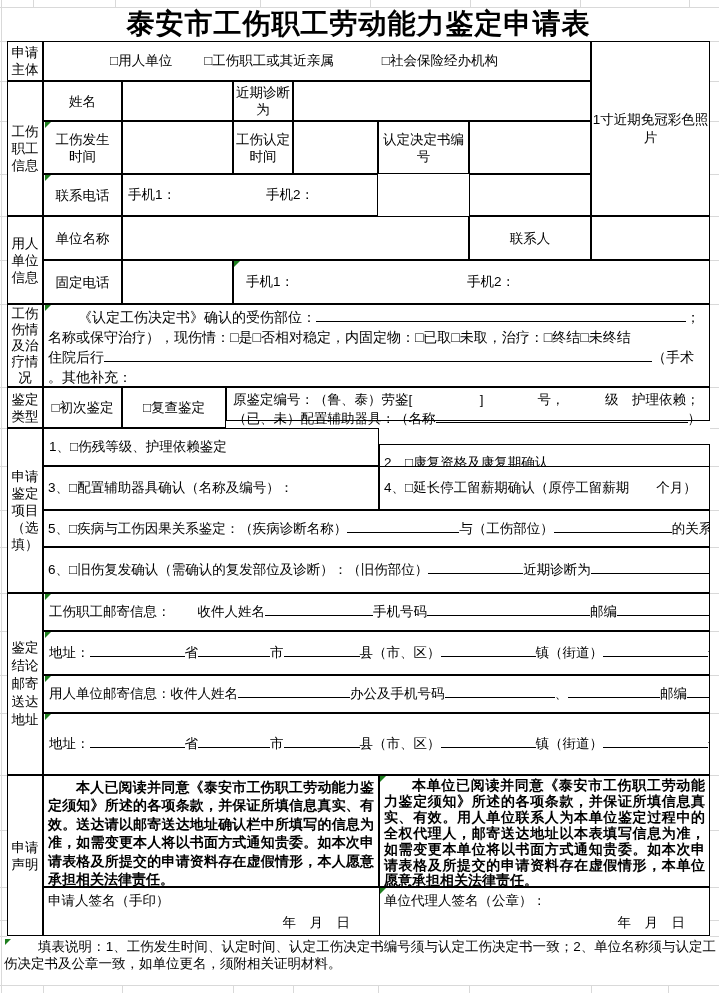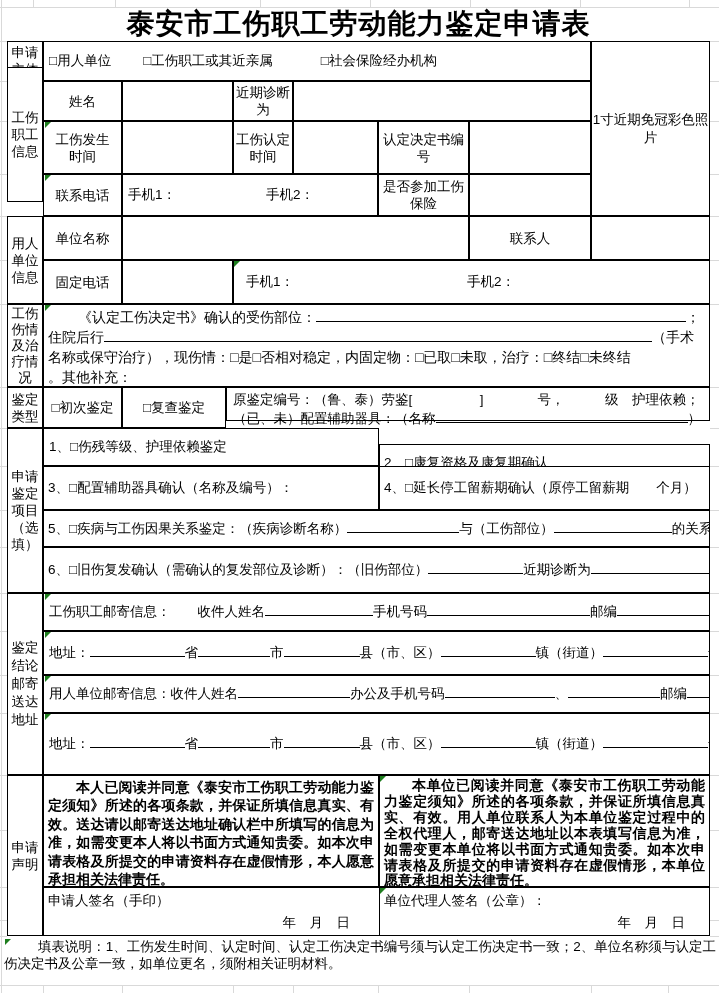--- a/index.html
+++ b/index.html
@@ -89,26 +89,26 @@
       <div class="gl" style="left: 591px; top: 985px; width: 1px; height: 8px;"></div>
       <div class="gl" style="left: 668px; top: 985px; width: 1px; height: 8px;"></div>
       <div class="gl" style="left: 1px; top: 0px; width: 1px; height: 993px;"></div>
     </div>
 
   <div id="title">泰安市工伤职工劳动能力鉴定申请表</div>
 
   <div class="c ctr" style="left:7px;top:41px;width:36px;height:40px">
       <span class="w28">申请主体</span>
     </div>
-  <div class="c row" style="left:43px;top:41px;width:548px;height:40px;line-height:38px"><span style="">□用人单位</span><span style="margin-left:32px">□工伤职工或其近亲属</span><span style="margin-left:48px">□社会保险经办机构</span></div>
+  <div class="c row" style="left:43px;top:41px;width:548px;height:40px;line-height:38px"><span style="margin-left:61px">□用人单位</span><span style="margin-left:32px">□工伤职工或其近亲属</span><span style="margin-left:48px">□社会保险经办机构</span></div>
   <div class="c ctr" style="left:591px;top:41px;width:119px;height:175px">
       <span class="w118">1寸近期免冠彩色照片</span>
     </div>
 
-  <div class="c ctr" style="left:7px;top:67px;width:36px;height:135px">
+  <div class="c ctr" style="left:7px;top:81px;width:36px;height:135px">
       <span class="w28">工伤职工信息</span>
     </div>
   <div class="c ctr" style="left:43px;top:81px;width:79px;height:40px">
       <span>姓名</span>
     </div>
   <div class="c" style="left:122px;top:81px;width:111px;height:40px"></div>
   <div class="c ctr" style="left:233px;top:81px;width:60px;height:40px">
       <span class="w56">近期诊断为</span>
     </div>
   <div class="c" style="left:293px;top:81px;width:298px;height:40px"></div>
@@ -123,23 +123,20 @@
   <div class="c" style="left:293px;top:121px;width:85px;height:53px"></div>
   <div class="c ctr" style="left:378px;top:121px;width:91px;height:53px">
       <span class="w84">认定决定书编号</span>
     </div>
   <div class="c" style="left:469px;top:121px;width:122px;height:53px"></div>
 
   <div class="c ctr" style="left:43px;top:174px;width:79px;height:42px">
       <span>联系电话</span>
     </div>
   <div class="c row" style="left:122px;top:174px;width:256px;height:42px;line-height:40px"><span>手机1：</span><span style="margin-left:90px">手机2：</span></div>
-  <div class="c ctr" style="left:378px;top:174px;width:91px;height:42px">
-      <span class="w84">是否参加工伤保险</span>
-    </div>
   <div class="c" style="left:469px;top:174px;width:122px;height:42px"></div>
 
   <div class="c ctr" style="left:7px;top:216px;width:36px;height:88px">
       <span class="w28">用人单位信息</span>
     </div>
   <div class="c ctr" style="left:43px;top:216px;width:79px;height:44px">
       <span>单位名称</span>
     </div>
   <div class="c" style="left:122px;top:216px;width:347px;height:44px"></div>
   <div class="c ctr" style="left:469px;top:216px;width:122px;height:44px">
@@ -150,22 +147,22 @@
       <span>固定电话</span>
     </div>
   <div class="c" style="left:122px;top:260px;width:111px;height:44px"></div>
   <div class="c row" style="left:233px;top:260px;width:477px;height:44px;line-height:42px;padding-left:12px"><span>手机1：</span><span style="margin-left:173px">手机2：</span></div>
 
   <div class="c ctr" style="left:7px;top:304px;width:36px;height:83px">
       <span class="w28" style="line-height:16px">工伤伤情及治疗情况</span>
     </div>
   <div class="c" style="left:43px;top:304px;width:667px;height:83px;font-size:14px;line-height:20px;padding:2px 4px 0 4px">
     <div style="white-space:nowrap"><span style="padding-left:30px">《认定工伤决定书》确认的受伤部位：</span><span class="u" style="width:370px"></span><span>；</span></div>
+    <div>名称或保守治疗），现伤情：□是□否相对稳定，内固定物：□已取□未取，治疗：□终结□未终结</div>
     <div style="white-space:nowrap"><span>住院后行</span><span class="u" style="width:548px"></span><span>（手术</span></div>
-    <div>名称或保守治疗），现伤情：□是□否相对稳定，内固定物：□已取□未取，治疗：□终结□未终结</div>
     <div>。其他补充：</div>
   </div>
 
   <div class="c ctr" style="left:7px;top:387px;width:36px;height:41px">
       <span class="w28">鉴定类型</span>
     </div>
   <div class="c ctr" style="left:43px;top:387px;width:79px;height:41px">□初次鉴定</div>
   <div class="c ctr" style="left:122px;top:387px;width:104px;height:41px">□复查鉴定</div>
   <div class="c" style="left:226px;top:387px;width:484px;height:34px;line-height:19px;padding:2px 0 0 6px">
     <div style="white-space:nowrap">原鉴定编号：（鲁、泰）劳鉴[　　　　　]　　　　号，　　　级　护理依赖；</div>

